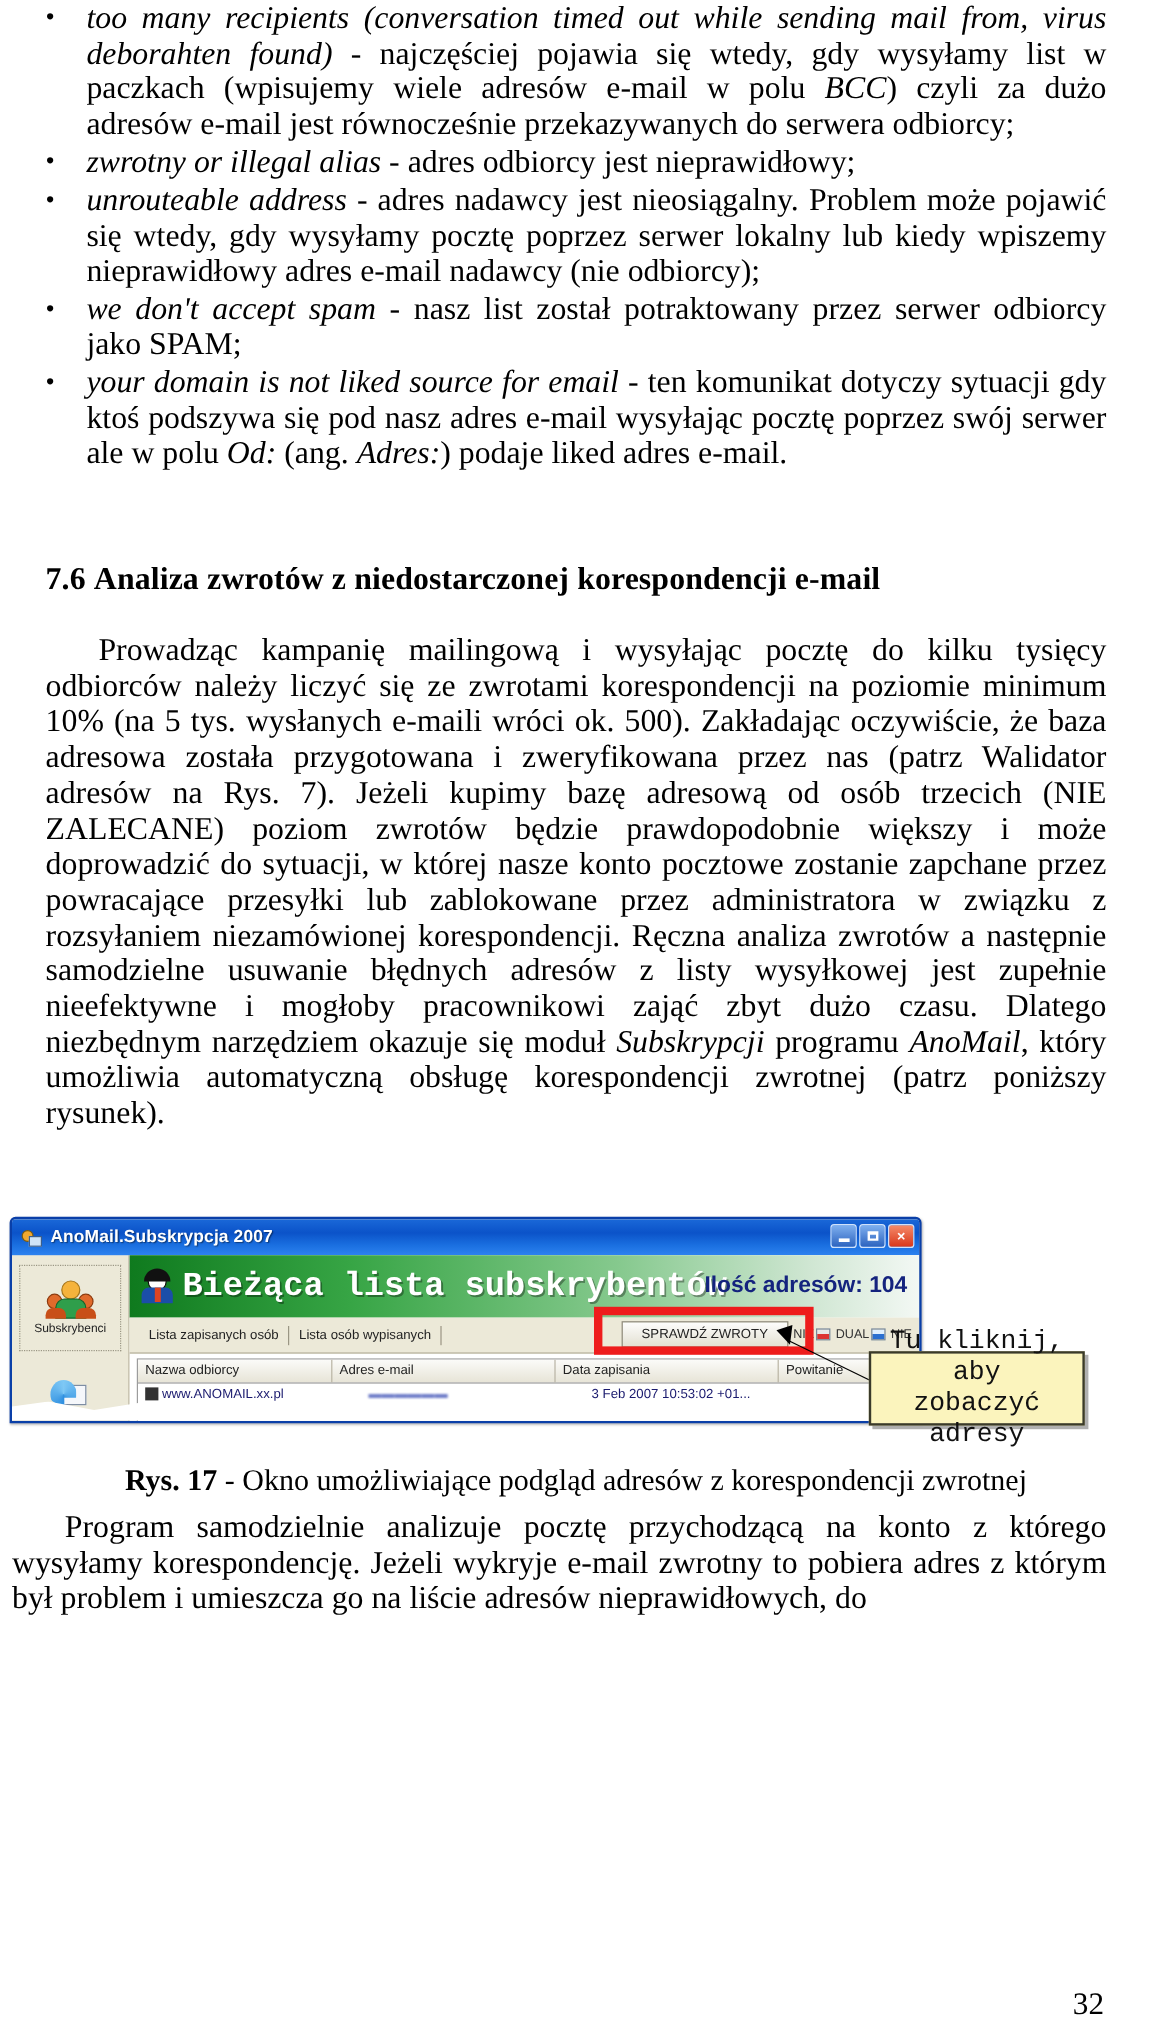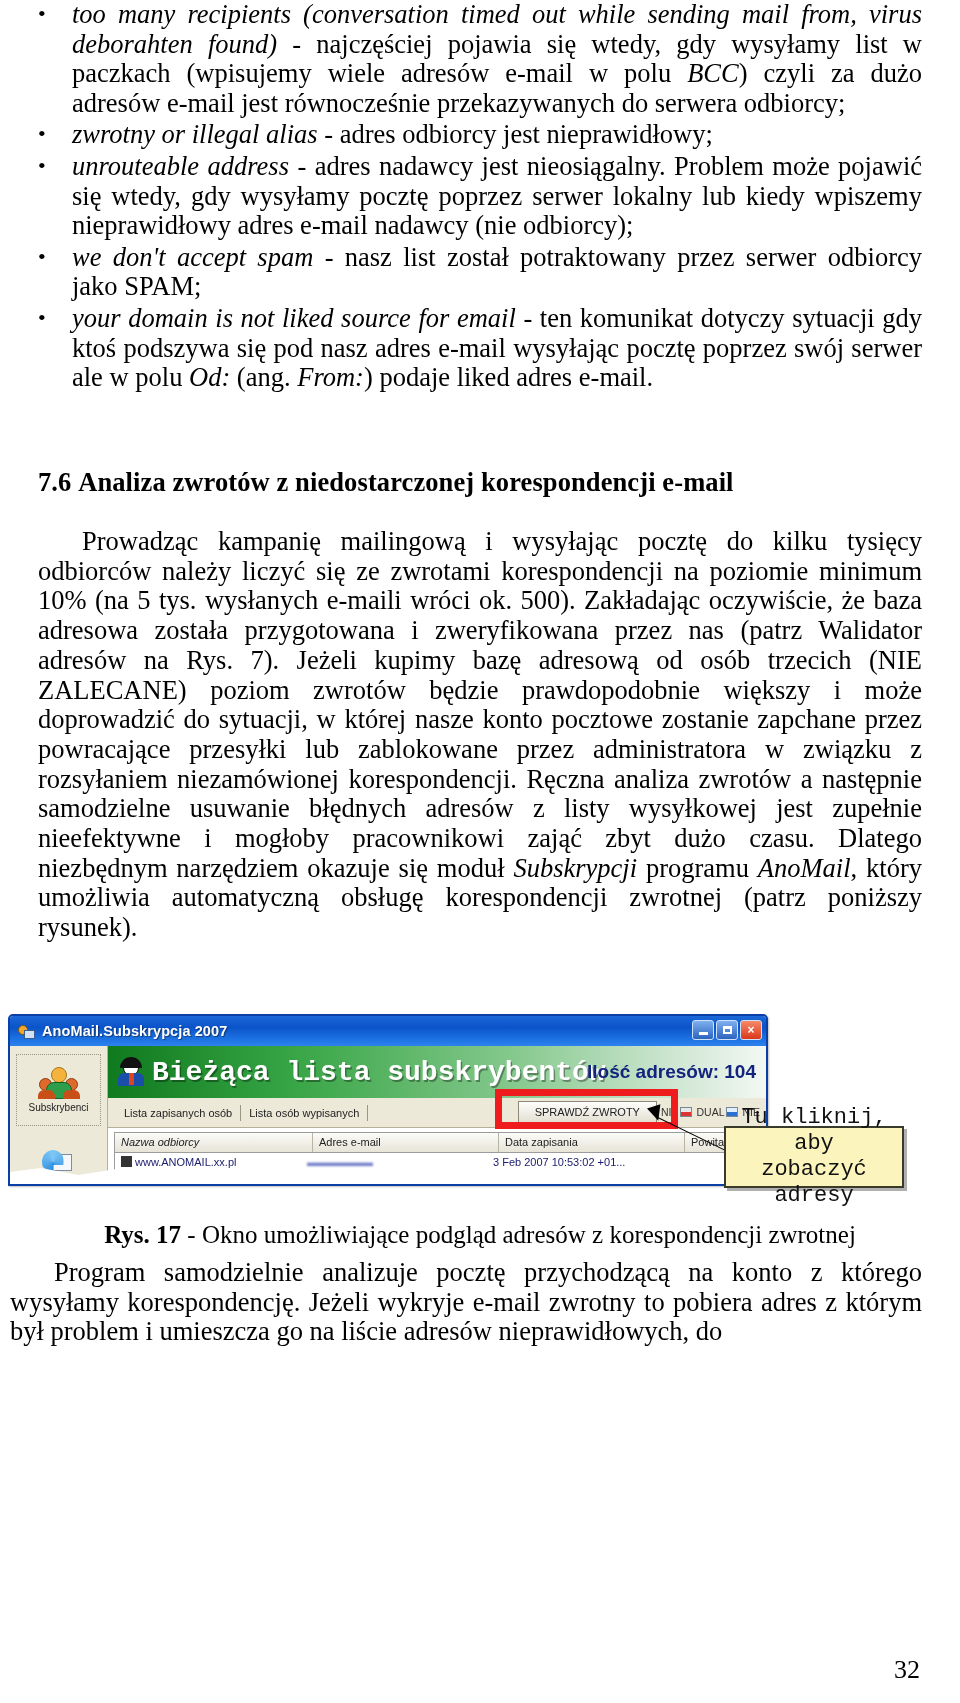--- a/index.html
+++ b/index.html
@@ -276,21 +276,21 @@
     border-bottom: 1px solid #9c9c9c;
   }
   .gh {
     font-family: "Liberation Sans", sans-serif;
     font-size: 11px; color: #222;
     padding: 3px 0 0 6px;
     border-right: 1px solid #b8b4a4;
     white-space: nowrap;
     overflow: hidden;
   }
-  .gh.c1 { width: 198px; font-style: italic; }
+  .gh.c1 { width: 162px; }
   .gh.c2 { width: 186px; }
   .gh.c3 { width: 186px; }
   .gh.c4 { flex: 1; }
   .grid-row { display: flex; height: 17px; align-items: center; }
   .gc {
     font-family: "Liberation Sans", sans-serif;
     font-size: 11px;
     padding-left: 6px;
     white-space: nowrap;
     overflow: hidden;
@@ -398,21 +398,21 @@
 
     <li class="bullet-item">
       <span class="it">unrouteable address</span><span> - adres nadawcy jest nieosiągalny. Problem może pojawić się wtedy, gdy wysyłamy pocztę poprzez serwer lokalny lub kiedy wpiszemy nieprawidłowy adres e-mail nadawcy (nie odbiorcy);</span>
     </li>
 
     <li class="bullet-item">
       <span class="it">we don't accept spam</span><span> - nasz list został potraktowany przez serwer odbiorcy jako SPAM;</span>
     </li>
 
     <li class="bullet-item">
-      <span class="it">your domain is not liked source for email</span><span> - ten komunikat dotyczy sytuacji gdy ktoś podszywa się pod nasz adres e-mail wysyłając pocztę poprzez swój serwer ale w polu </span><span class="it">Od:</span><span> (ang. </span><span class="it">From:</span><span>) podaje liked adres e-mail.</span>
+      <span class="it">your domain is not liked source for email</span><span> - ten komunikat dotyczy sytuacji gdy ktoś podszywa się pod nasz adres e-mail wysyłając pocztę poprzez swój serwer ale w polu </span><span class="it">Od:</span><span> (ang. </span><span class="it">Adres:</span><span>) podaje liked adres e-mail.</span>
     </li>
   </ul>
 
   <div class="section-heading" style="top:467px;">
     <span>7.6</span><span>&nbsp;</span><span>Analiza zwrotów z niedostarczonej korespondencji e-mail</span>
   </div>
 
   <div class="body-par" style="top:527px;">
     <span>Prowadząc kampanię mailingową i wysyłając pocztę do kilku tysięcy odbiorców należy liczyć się ze zwrotami korespondencji na poziomie minimum 10% (na 5 tys. wysłanych e-maili wróci ok. 500). Zakładając oczywiście, że baza adresowa została przygotowana i zweryfikowana przez nas (patrz Walidator adresów na Rys. 7). Jeżeli kupimy bazę adresową od osób trzecich (NIE ZALECANE) poziom zwrotów będzie prawdopodobnie większy i może doprowadzić do sytuacji, w której nasze konto pocztowe zostanie zapchane przez powracające przesyłki lub zablokowane przez administratora w związku z rozsyłaniem niezamówionej korespondencji. Ręczna analiza zwrotów a następnie samodzielne usuwanie błędnych adresów z listy wysyłkowej jest zupełnie nieefektywne i mogłoby pracownikowi zająć zbyt dużo czasu. Dlatego niezbędnym narzędziem okazuje się moduł </span><span class="it">Subskrypcji</span><span> programu </span><span class="it">AnoMail</span><span>, który umożliwia automatyczną obsługę korespondencji zwrotnej (patrz poniższy rysunek).</span>
   </div>

